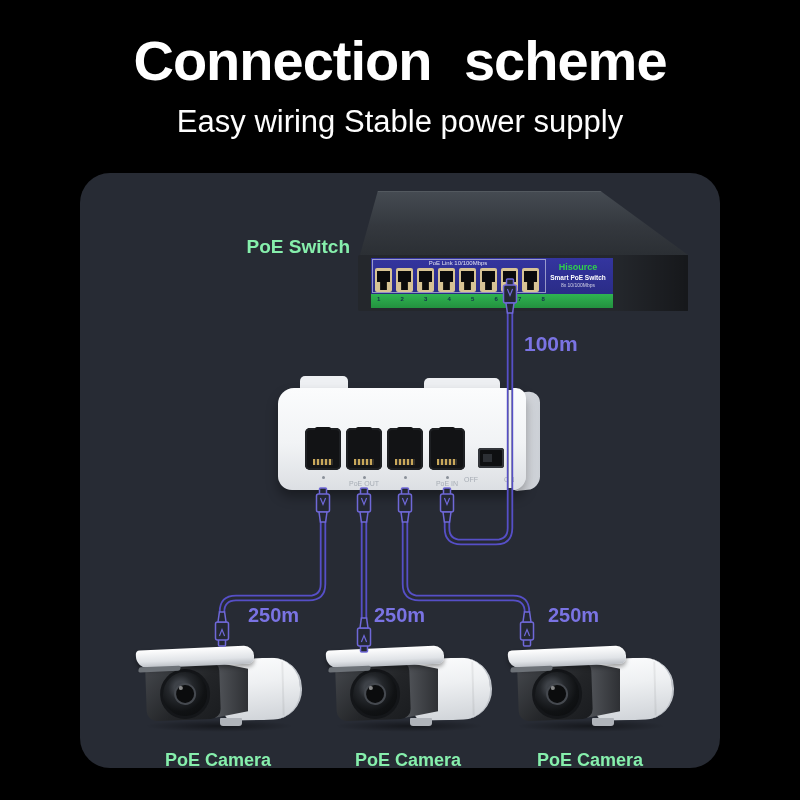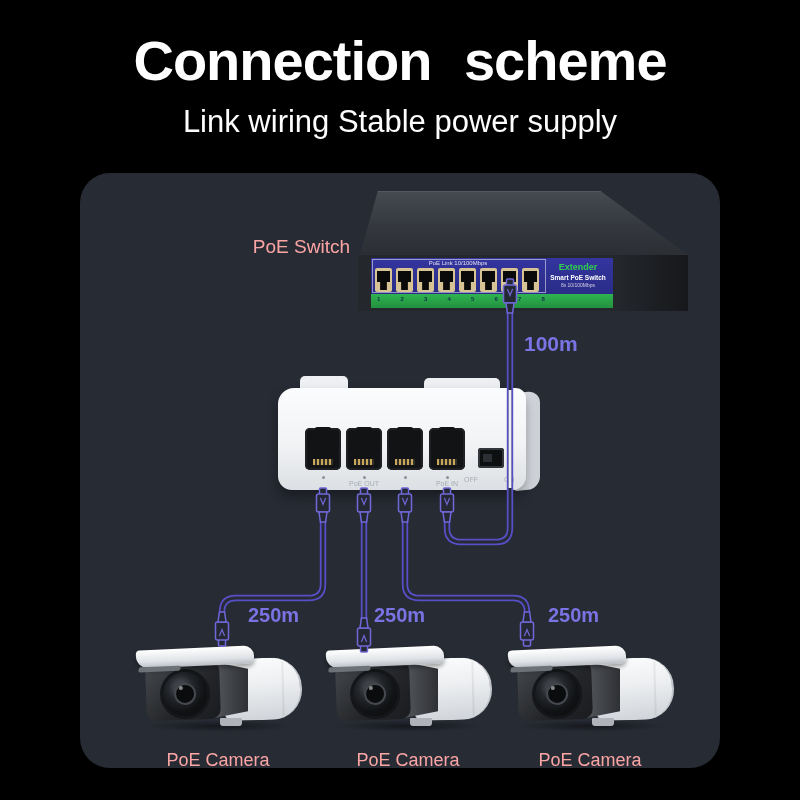--- a/index.html
+++ b/index.html
@@ -11,21 +11,21 @@
   .title{left:0;top:28px;width:800px;text-align:center;color:#fff;
          font-size:56px;font-weight:bold;letter-spacing:-1px;word-spacing:18px;}
   .subtitle{left:0;top:104px;width:800px;text-align:center;color:#fdfdfd;
             font-size:31px;font-weight:400;}
 
   
   .panel{left:80px;top:173px;width:640px;height:595px;border-radius:30px;
          background:#272b34;}
 
   
-  .dev-label{color:#fca5a5;font-size:19px;font-weight:normal;}
+  .dev-label{color:#86efac;font-size:19px;font-weight:bold;}
   .dist{color:#7a73e3;font-size:20px;font-weight:bold;}
 
   
   .switch{left:278px;top:18px;width:330px;height:122px;}
   .sw-top{left:0;top:0;width:330px;height:64px;
           background:linear-gradient(180deg,#454b52 0%,#34383e 55%,#2b2f34 100%);
           clip-path:polygon(6% 0,73.5% 0,100% 100%,0.6% 100%);
           box-shadow:inset 0 1px 0 rgba(255,255,255,.08);}
   .sw-front{left:0;top:64px;width:330px;height:56px;background:#24272c;border-radius:2px;}
   .sw-front::after{content:"";position:absolute;right:0;top:0;width:72px;height:100%;
@@ -100,42 +100,42 @@
           background:#6d7278;border-radius:2px;transform:skewX(-12deg);}
   .cam-foot{left:84px;top:70px;width:22px;height:8px;background:#b0b4ba;border-radius:1px 1px 3px 3px;}
   .cam-label{top:102px;width:164px;text-align:center;font-size:18px;}
 </style>
 </head>
 <body>
 
 <div id="stage">
 
   <div class="abs title">Connection scheme</div>
-  <div class="abs subtitle">Link wiring Stable power supply</div>
+  <div class="abs subtitle">Easy wiring Stable power supply</div>
 
   <div class="abs panel">
 
     <div class="abs switch">
       <div class="abs sw-top"></div>
       <div class="abs sw-front">
         <div class="abs sw-blue">
           <div class="abs sw-outline"></div>
           <div class="abs sw-caption">PoE  Link  10/100Mbps</div>
           <div class="abs sw-ports">
             <i class="sw-port"></i>
             <i class="sw-port"></i>
             <i class="sw-port"></i>
             <i class="sw-port"></i>
             <i class="sw-port"></i>
             <i class="sw-port"></i>
             <i class="sw-port"></i>
             <i class="sw-port"></i>
           </div>
           <div class="abs sw-brand">
-            <span class="b1">Extender</span>
+            <span class="b1">Hisource</span>
             <span class="b2">Smart PoE Switch</span>
             <span class="b3">8x 10/100Mbps</span>
           </div>
         </div>
         <div class="abs sw-green">
           <div class="abs sw-nums">
             <span>1</span>
             <span>2</span>
             <span>3</span>
             <span>4</span>

